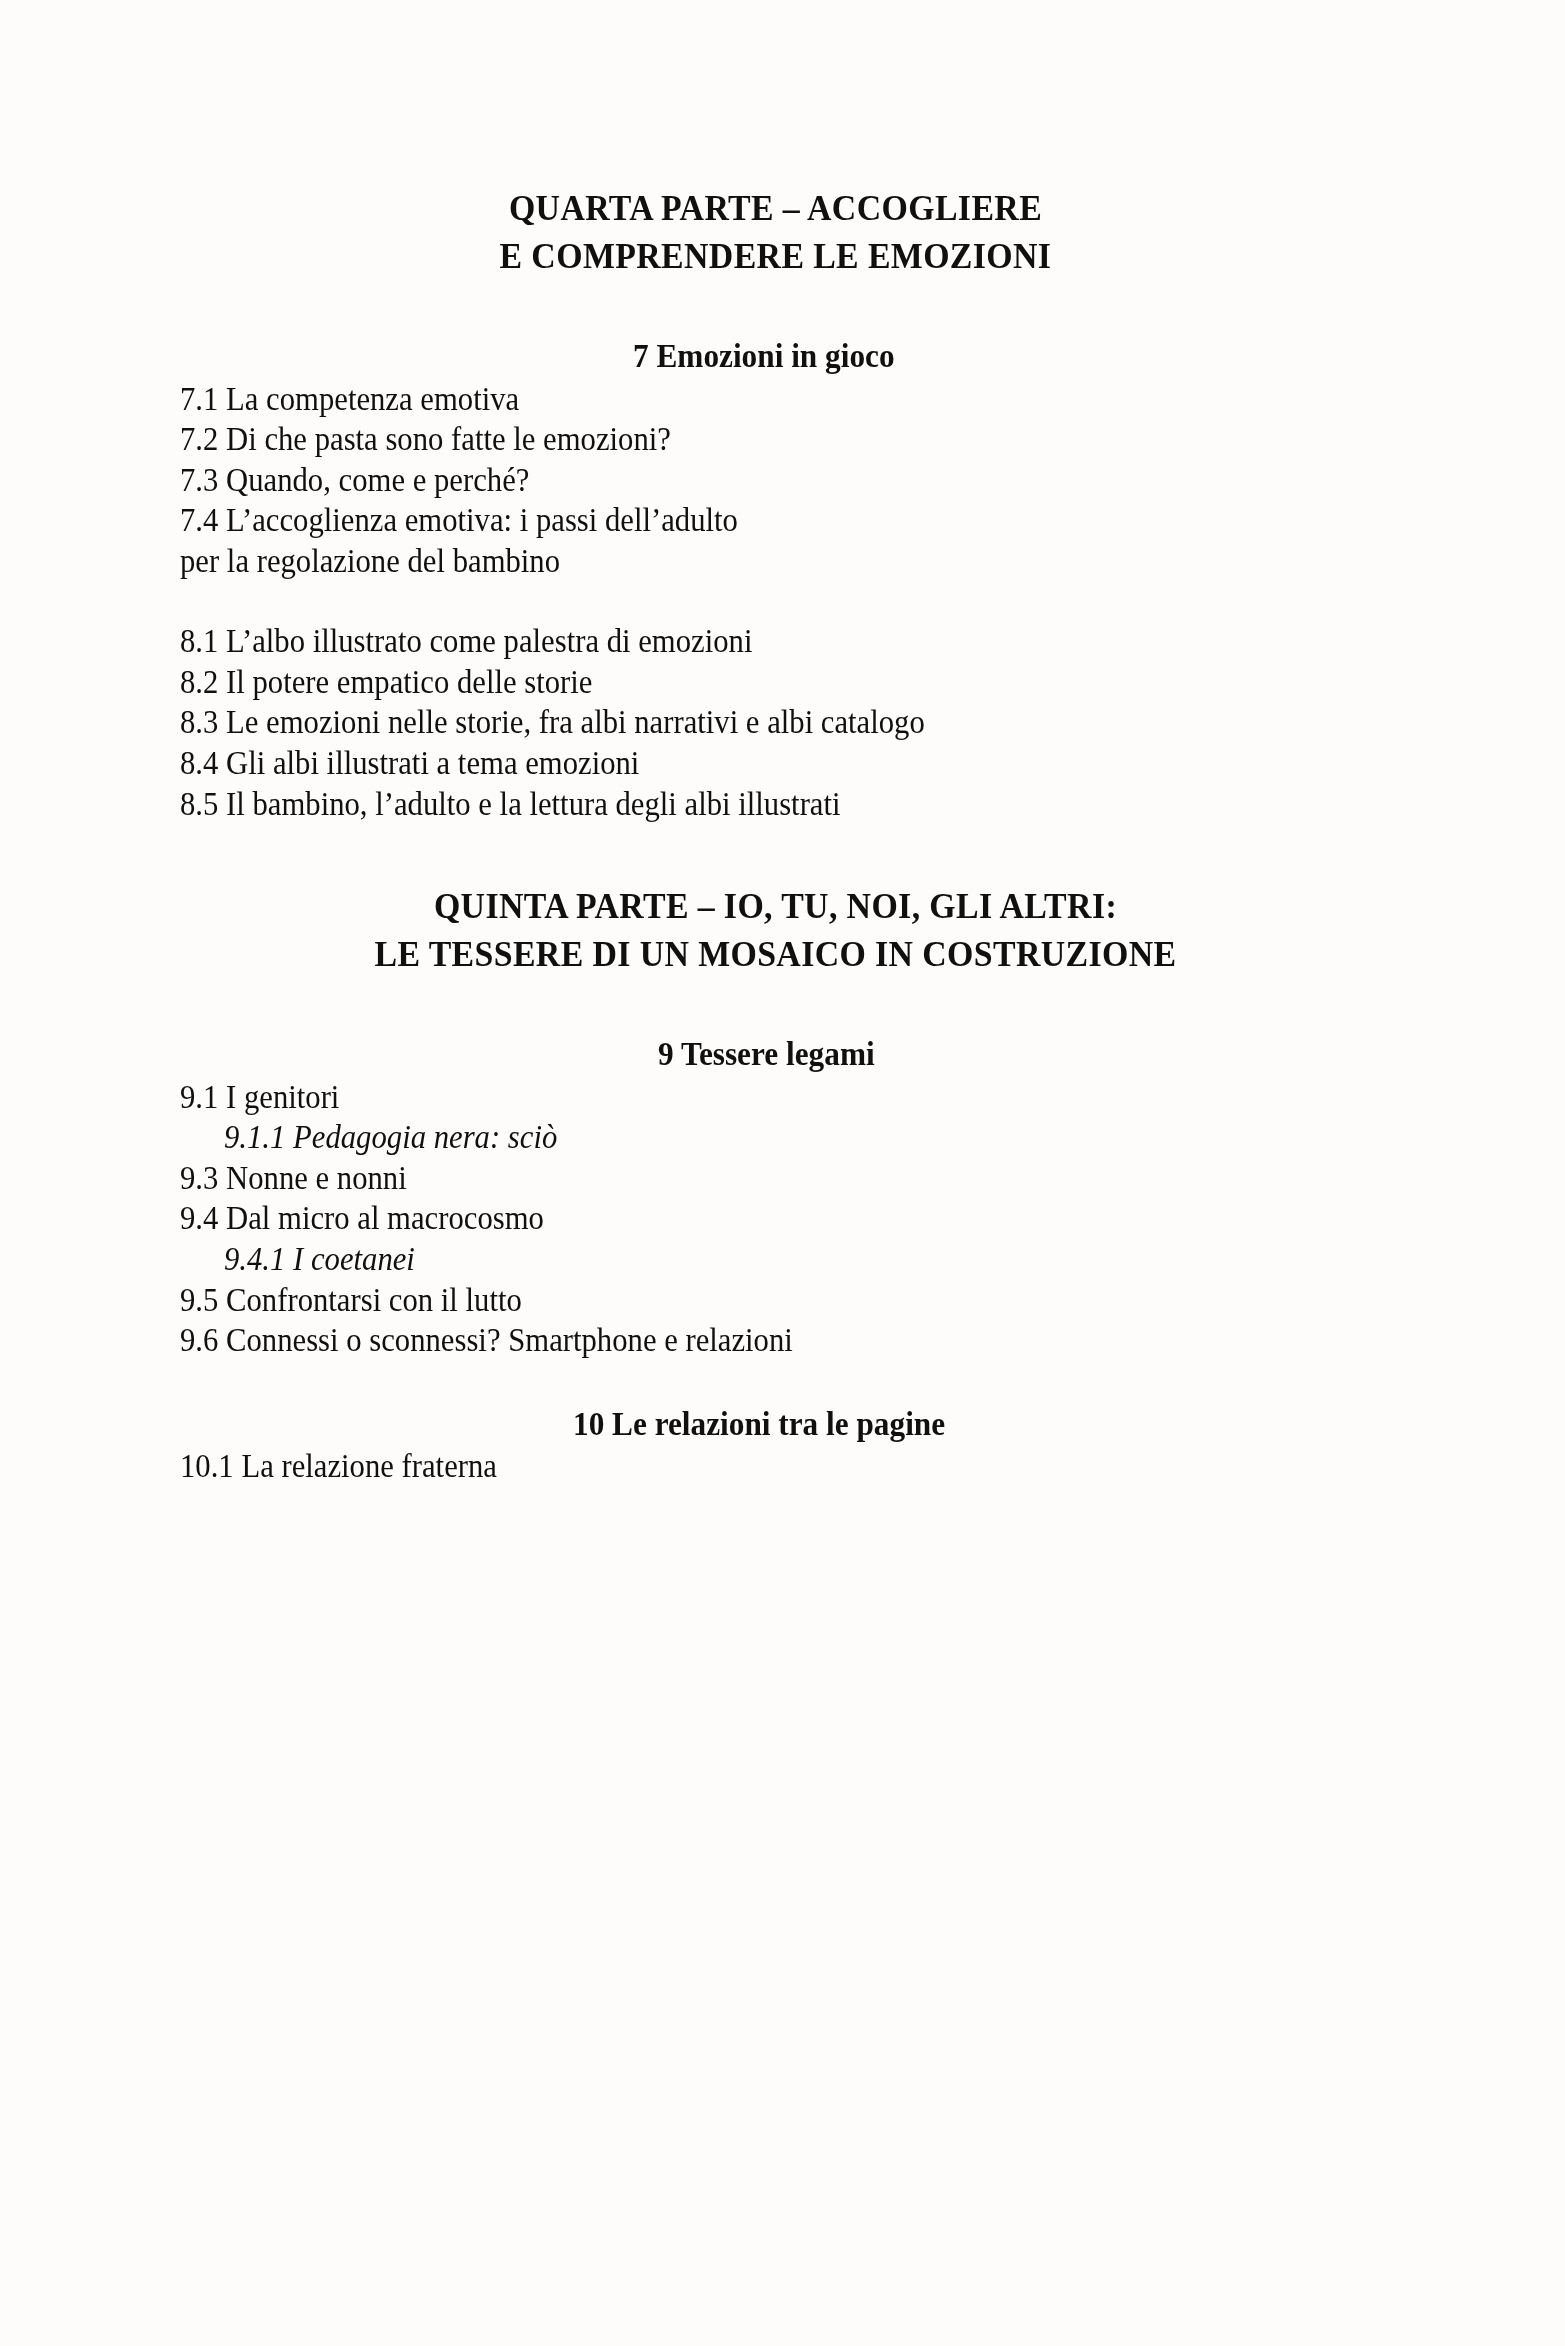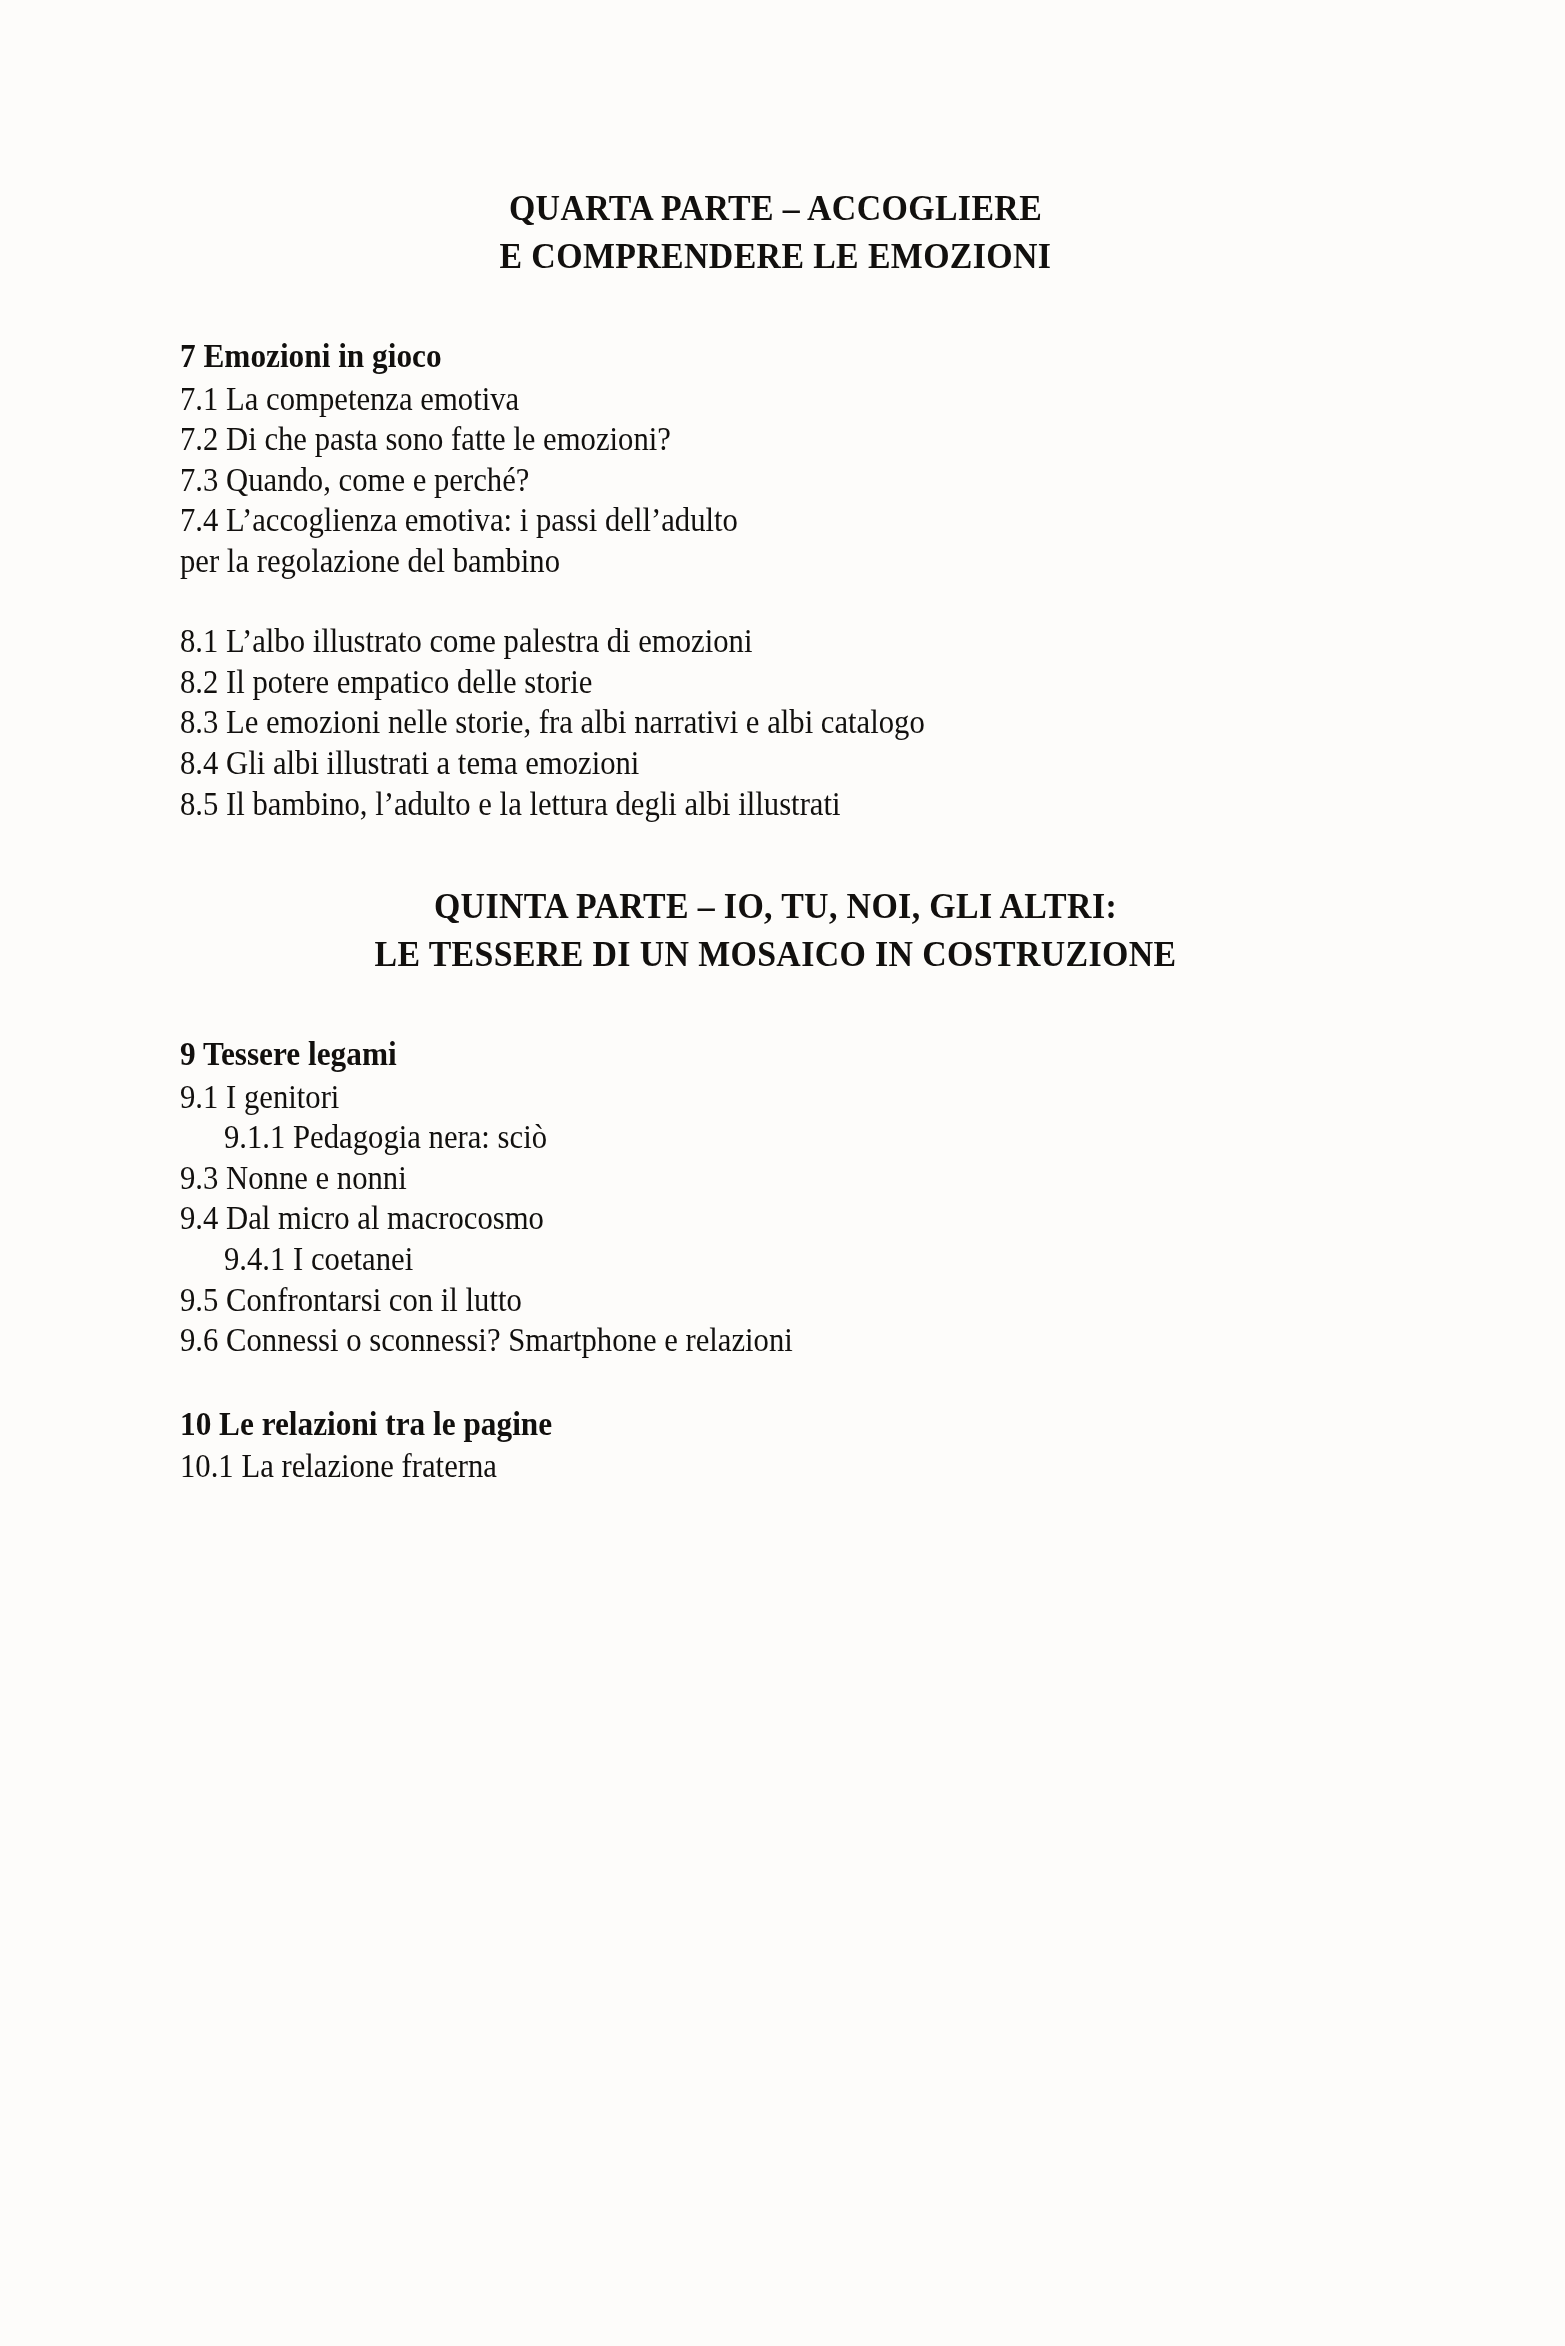--- a/index.html
+++ b/index.html
@@ -75,27 +75,28 @@
     transform-origin: right center;
     display: inline-block;
     text-align: right;
     flex: 0 0 auto;
   }
 
   .toc-row.chapter {
     font-weight: bold;
     font-size: 34px;
     padding-bottom: 2.8px;
+    justify-content: center;
   }
   .toc-row.chapter .label { transform: scaleX(0.92); }
   .toc-row.chapter .page  { font-weight: normal; }
 
   .toc-row.section   { padding-left: 0px; }
   .toc-row.cont      { padding-left: 0px; }
-  .toc-row.subsection{ padding-left: 44px; }
+  .toc-row.subsection{ padding-left: 44px; font-style: italic; }
   .toc-row.subsection .label { transform: scaleX(0.93); }
 </style>
 </head>
 <body>
 
 <div class="page">
   <div class="content">
 
     <div class="part-heading">
       <span class="ph-line">QUARTA PARTE – ACCOGLIERE</span>

